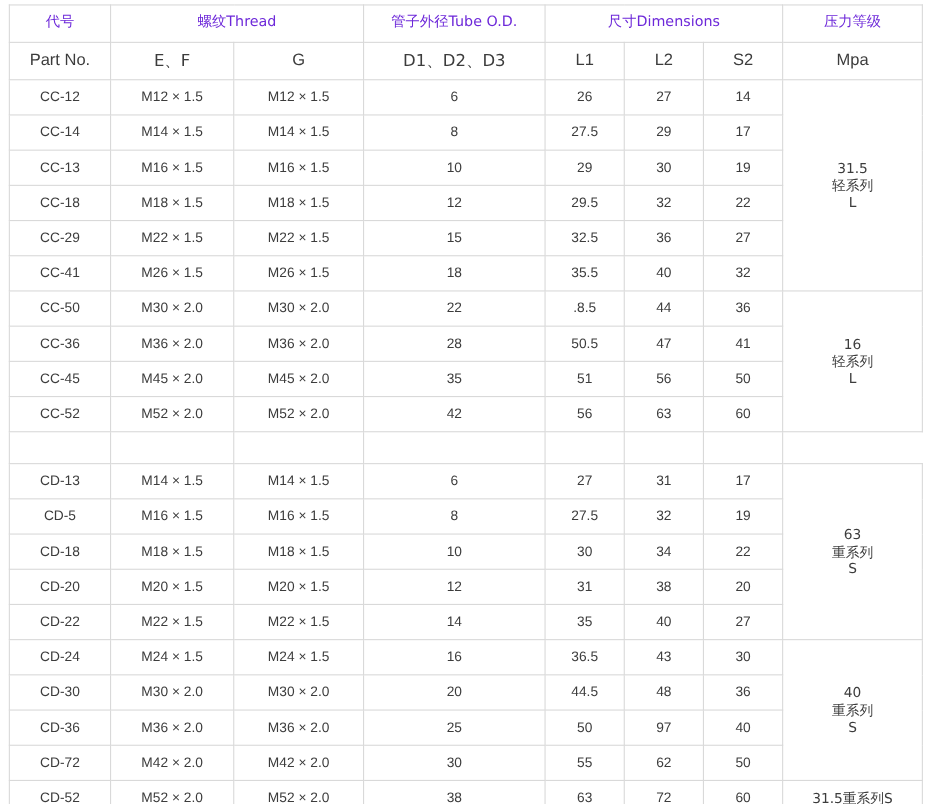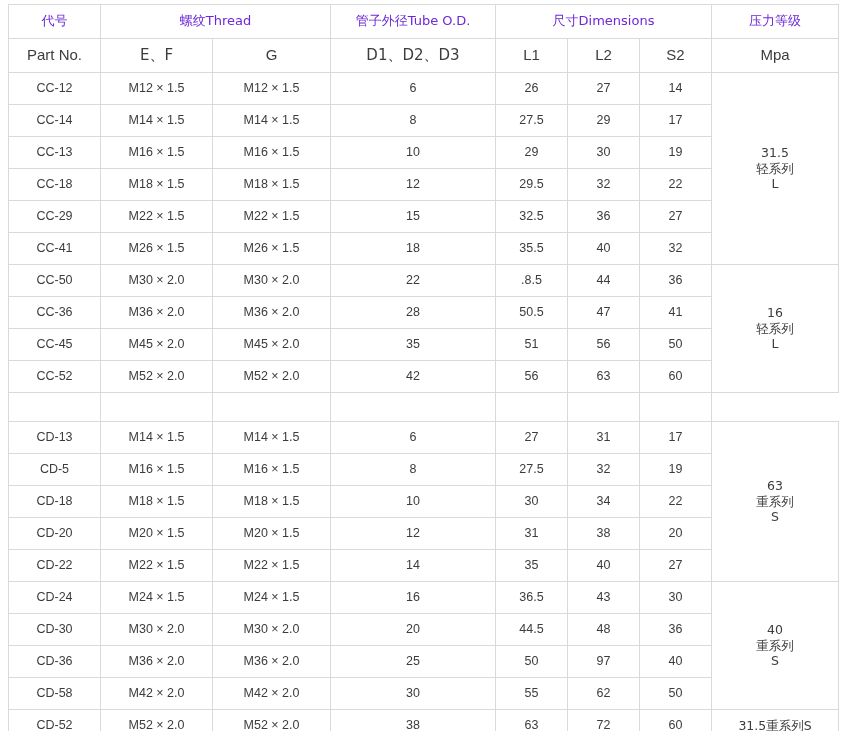--- a/index.html
+++ b/index.html
@@ -298,21 +298,21 @@
       <tr>
         <td>CD-36</td>
         <td>M36 × 2.0</td>
         <td>M36 × 2.0</td>
         <td>25</td>
         <td>50</td>
         <td>97</td>
         <td>40</td>
       </tr>
       <tr>
-        <td>CD-58</td>
+        <td>CD-72</td>
         <td>M42 × 2.0</td>
         <td>M42 × 2.0</td>
         <td>30</td>
         <td>55</td>
         <td>62</td>
         <td>50</td>
       </tr>
 
       <tr>
         <td>CD-52</td>

